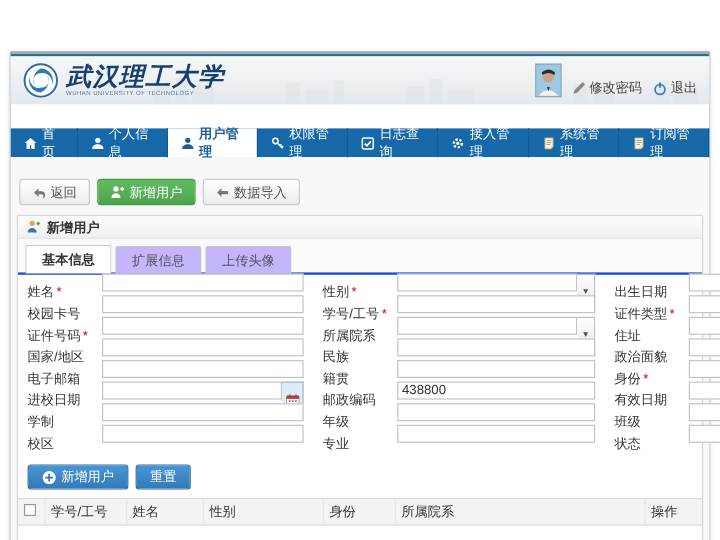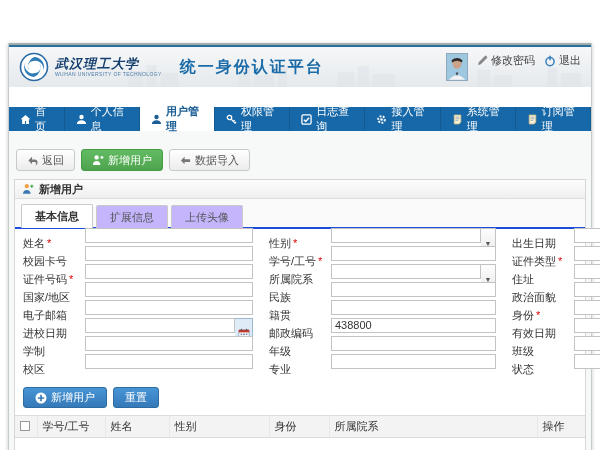--- a/index.html
+++ b/index.html
@@ -11,25 +11,25 @@
   .topbar { height:4px; background:#27719c; border-top:2px solid #a6abae; }
 
   
   .header { height:40px; position:relative; overflow:hidden;
     background:linear-gradient(#f6f7f8,#e5e9ec); display:flex; align-items:center; padding:0 10px; }
   .skyline { position:absolute; bottom:0; left:0; width:100%; height:26px; opacity:.55; }
   .brand { display:flex; align-items:center; gap:6px; position:relative; z-index:2; }
   .logo { width:30px; height:30px; flex-shrink:0; }
   .uni-names { display:flex; flex-direction:column; line-height:1; }
   .uni-cn { font-family:"DejaVu Serif","Liberation Serif",serif; font-style:italic; font-weight:bold;
-    font-size:13px; color:#16406f; letter-spacing:1px; }
+    font-size:21px; color:#16406f; letter-spacing:1px; }
   .uni-en { font-size:5px; color:#4a7aa8; letter-spacing:.4px; margin-top:2px; }
   .platform-title { font-size:16px; font-weight:bold; color:#1a6ba8; letter-spacing:2px; margin-left:12px;
     position:relative; z-index:2; }
-  .header-right { margin-left:auto; display:flex; align-items:flex-start; gap:9px; position:relative; z-index:2; }
+  .header-right { margin-left:auto; display:flex; align-items:flex-end; gap:9px; position:relative; z-index:2; }
   .avatar { width:22px; height:28px; border:1px solid #8fa8bd; background:#9ec7e0; }
   .hlink { display:flex; align-items:center; gap:3px; font-size:11px; color:#444; cursor:pointer; }
   .hlink svg { display:block; }
 
   
   .nav { height:24px; background:#1768a8; display:flex;margin-top:20px; }
   .nav-item { display:flex; align-items:center; gap:4px; padding:0 11px; font-size:11px; color:#fff;
     border-right:1px solid #115a92; cursor:pointer; }
   .nav-item svg { width:11px; height:11px; display:block; }
   .nav-item.active { background:#fff; color:#1b5e96; font-weight:bold; }
@@ -106,21 +106,20 @@
     <div class="brand">
       <svg class="logo" viewBox="0 0 30 30">
         <circle cx="15" cy="15" r="13.5" fill="#fff" stroke="#2a6ba6" stroke-width="1.6"></circle>
         <path d="M15 5a10 10 0 0 1 9 14.5A8 8 0 0 0 15 9a6 6 0 0 0-5 9.5A10 10 0 0 1 15 5z" fill="#2f7cb5"></path>
         <path d="M15 25a10 10 0 0 1-8.5-15A8 8 0 0 0 16 21a6 6 0 0 0 4.5-9.5A10 10 0 0 1 15 25z" fill="#2f7cb5"></path>
       </svg>
       <div class="uni-names">
         <span class="uni-cn">武汉理工大学</span>
         <span class="uni-en">WUHAN UNIVERSITY OF TECHNOLOGY</span>
       </div>
-      <span class="platform-title">统一身份认证平台</span>
     </div>
     <div class="header-right">
       <svg class="avatar" viewBox="0 0 22 28">
         <rect width="22" height="28" fill="#9ec7e0"></rect>
         <ellipse cx="11" cy="10" rx="5" ry="6" fill="#caa287"></ellipse>
         <path d="M5 6.5 Q11 1.5 17 6.5 L16.5 9 Q11 5.5 5.5 9 Z" fill="#2e2a28"></path>
         <path d="M2 28 Q11 18 20 28 Z" fill="#f2f2f2"></path>
         <path d="M9.5 20 L11 24 L12.5 20 Z" fill="#444"></path>
       </svg>
       <span class="hlink">

